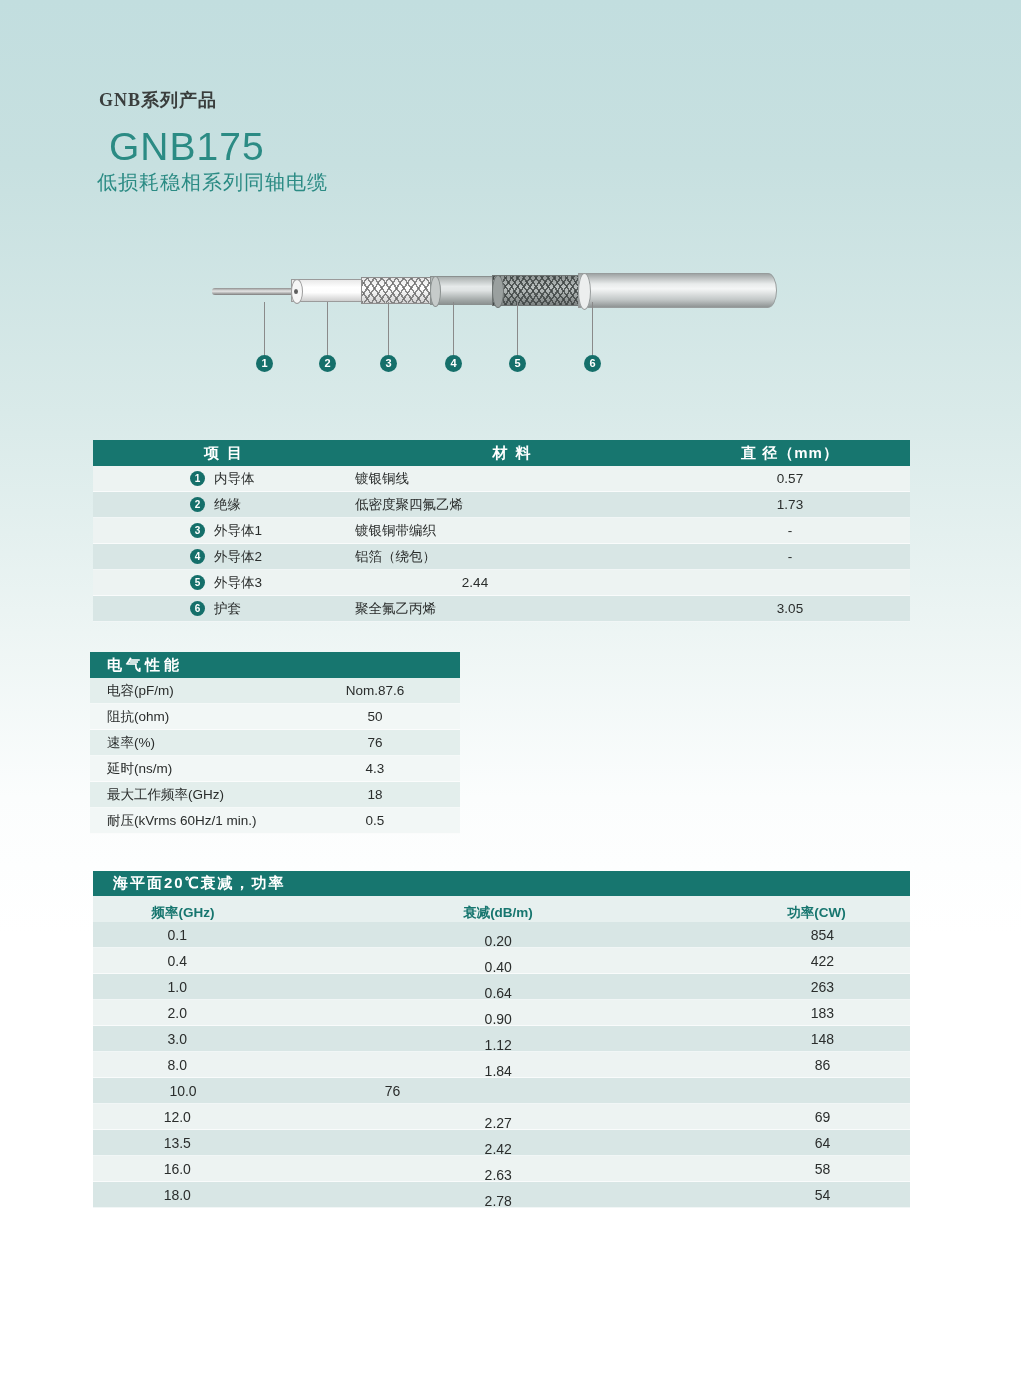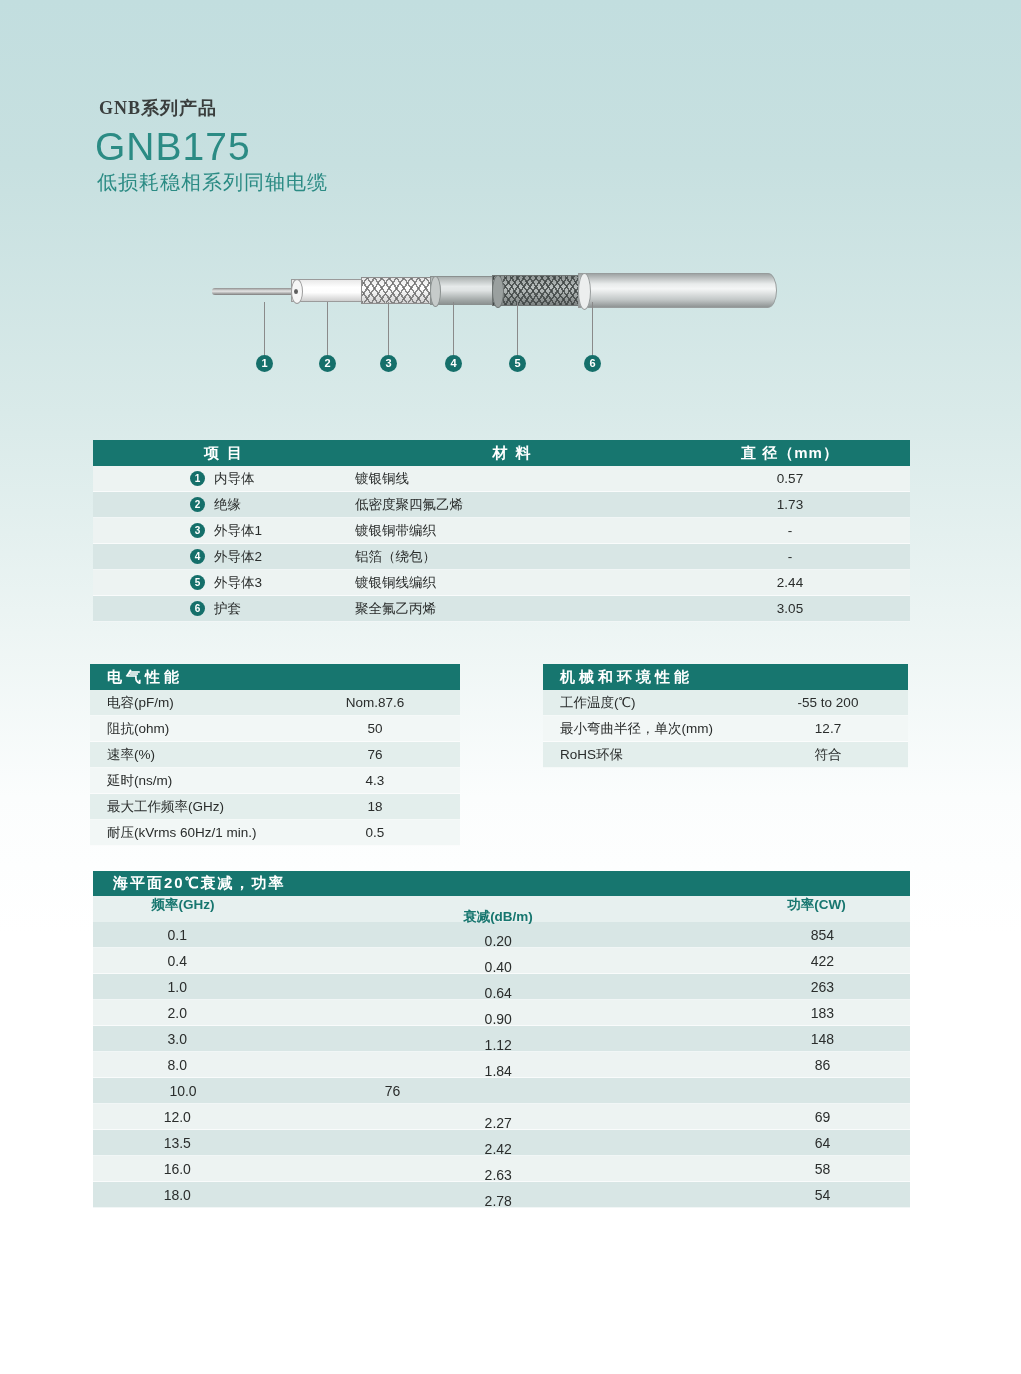--- a/index.html
+++ b/index.html
@@ -5,26 +5,26 @@
   html,body{margin:0;padding:0;background:#ffffff;}
   .page{
     position:relative;
     width:1021px;height:1374px;
     overflow:hidden;
     font-family:"Liberation Sans",sans-serif;
     background:linear-gradient(180deg,#c2dedf 0%,#c7e0e0 12%,#d9eae9 30%,#edf5f4 46%,#fbfdfd 58%,#ffffff 68%,#ffffff 100%);
   }
   
   .series-label{
-    position:absolute;left:99px;top:96px;
+    position:absolute;left:99px;top:88px;
     font-family:"Liberation Serif",serif;font-weight:bold;
     font-size:18px;color:#3a3e3d;letter-spacing:1px;
   }
   .model-title{
-    position:absolute;left:95px;top:125px;
+    position:absolute;left:109px;top:125px;
     font-size:39px;color:#2b8b84;font-weight:normal;letter-spacing:1px;text-align:center;
   }
   .model-subtitle{
     position:absolute;left:97px;top:169px;
     font-size:20px;color:#2b8b84;letter-spacing:1px;
   }
   
   .diagram{position:absolute;left:210px;top:258px;width:600px;height:125px;}
   .sec{position:absolute;box-sizing:border-box;}
   .rod{left:2px;top:30px;width:88px;height:7px;border-radius:3px;
@@ -80,31 +80,31 @@
   .c-item{width:262px;padding-left:97px;display:flex;align-items:center;}
   .c-mat{width:315px;}
   .c-dia{width:240px;text-align:center;}
   .numcircle{
     width:15px;height:15px;border-radius:50%;background:#156f6a;color:#fff;
     font-size:10px;font-weight:bold;display:inline-flex;align-items:center;
     justify-content:center;margin-right:9px;flex:0 0 auto;line-height:1;
   }
   
   .proptable{position:absolute;}
-  .proptable .thead{height:26px;font-size:15px;letter-spacing:4px;padding-left:17px;margin-top:12px;}
+  .proptable .thead{height:26px;font-size:15px;letter-spacing:4px;padding-left:17px;}
   .proptable .trow{border-bottom:1px solid rgba(255,255,255,.65);}
   .p-label{flex:1;padding-left:17px;}
   .p-value{width:170px;text-align:center;}
   .electrical{left:90px;top:652px;width:370px;}
   .mechanical{left:543px;top:652px;width:365px;}
   .mechanical .p-value{width:160px;}
   
   .attenuation{position:absolute;left:93px;top:871px;width:817px;}
   .attenuation .thead{height:25px;font-size:15px;letter-spacing:2px;padding-left:20px;}
-  .att-colhead{display:flex;align-items:flex-start;height:26px;background:#e7f0ef;
+  .att-colhead{display:flex;align-items:flex-end;height:26px;background:#e7f0ef;
     color:#17766f;font-size:13.5px;font-weight:bold;}
   .a-c1{width:180px;text-align:center;}
   .a-c2{width:450px;text-align:center;margin-top:12px;}
   .a-c3{width:187px;text-align:center;}
   .attenuation .trow{border-bottom:1px solid rgba(255,255,255,.65);font-size:14px;gap:26px;}
 </style>
 </head>
 <body>
 
 <div class="page">
@@ -173,21 +173,20 @@
             <span>外导体2</span>
           </div>
           <div class="cell c-mat">铝箔（绕包）</div>
           <div class="cell c-dia">-</div>
         </div>
         <div class="trow light">
           <div class="cell c-item">
             <span class="numcircle">5</span>
             <span>外导体3</span>
           </div>
-          <div class="cell c-mat">镀银铜线编织</div>
           <div class="cell c-dia">2.44</div>
         </div>
         <div class="trow dark">
           <div class="cell c-item">
             <span class="numcircle">6</span>
             <span>护套</span>
           </div>
           <div class="cell c-mat">聚全氟乙丙烯</div>
           <div class="cell c-dia">3.05</div>
         </div>
@@ -217,37 +216,20 @@
           <div class="cell p-label">最大工作频率(GHz)</div>
           <div class="cell p-value">18</div>
         </div>
         <div class="trow alt-b">
           <div class="cell p-label">耐压(kVrms 60Hz/1 min.)</div>
           <div class="cell p-value">0.5</div>
         </div>
       </div>
   </div>
 
-  <div class="proptable mechanical">
-    <div class="tband thead">机械和环境性能</div>
-    <div id="mechanical-body">
-        <div class="trow alt-a">
-          <div class="cell p-label">工作温度(℃)</div>
-          <div class="cell p-value">-55 to 200</div>
-        </div>
-        <div class="trow alt-b">
-          <div class="cell p-label">最小弯曲半径，单次(mm)</div>
-          <div class="cell p-value">12.7</div>
-        </div>
-        <div class="trow alt-a">
-          <div class="cell p-label">RoHS环保</div>
-          <div class="cell p-value">符合</div>
-        </div>
-      </div>
-  </div>
 
   <div class="attenuation">
     <div class="tband thead">海平面20℃衰减，功率</div>
     <div class="att-colhead">
       <div class="a-c1">频率(GHz)</div>
       <div class="a-c2">衰减(dB/m)</div>
       <div class="a-c3">功率(CW)</div>
     </div>
     <div id="attenuation-body">
         <div class="trow dark">

